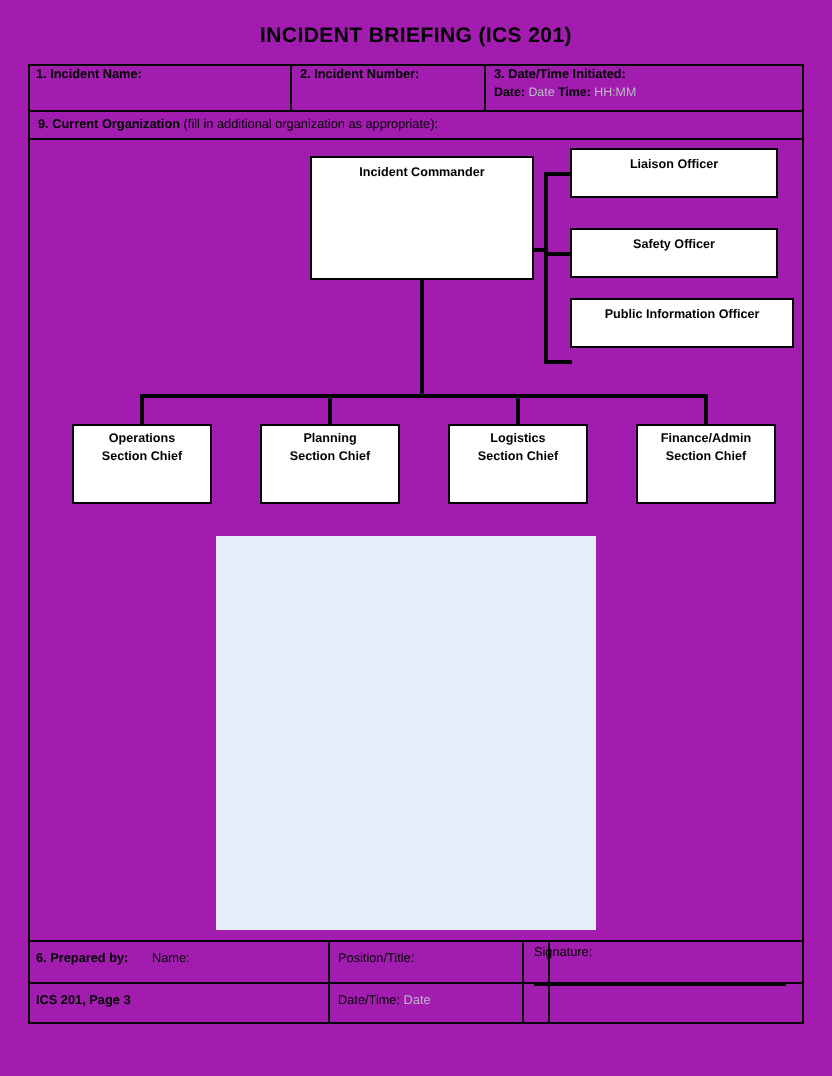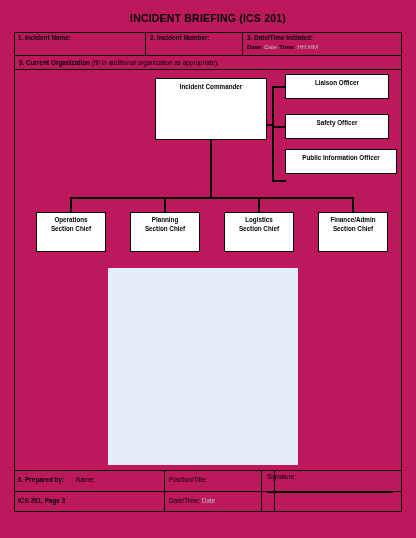--- a/index.html
+++ b/index.html
@@ -1,17 +1,17 @@
 <!DOCTYPE html>
 <html><head>
 <meta charset="utf-8">
 <style>
   html,body{margin:0;padding:0;background:#ffffff;}
   body{width:416px;height:538px;font-family:"Liberation Sans",sans-serif;color:#000;}
-  #page{position:relative;width:416px;height:538px;overflow:hidden;background:#be185d;}
+  #page{position:relative;width:416px;height:538px;overflow:hidden;background:#a21caf;}
 
   .title{position:absolute;left:0;top:12px;width:416px;text-align:center;
          font-size:10.5px;font-weight:bold;letter-spacing:.2px;}
 
   
   .frame{position:absolute;left:14px;top:32px;width:388px;height:480px;
          border:1.6px solid #000;box-sizing:border-box;}
 
   
   .hdr-row{position:absolute;left:14px;top:32px;width:388px;height:24px;

